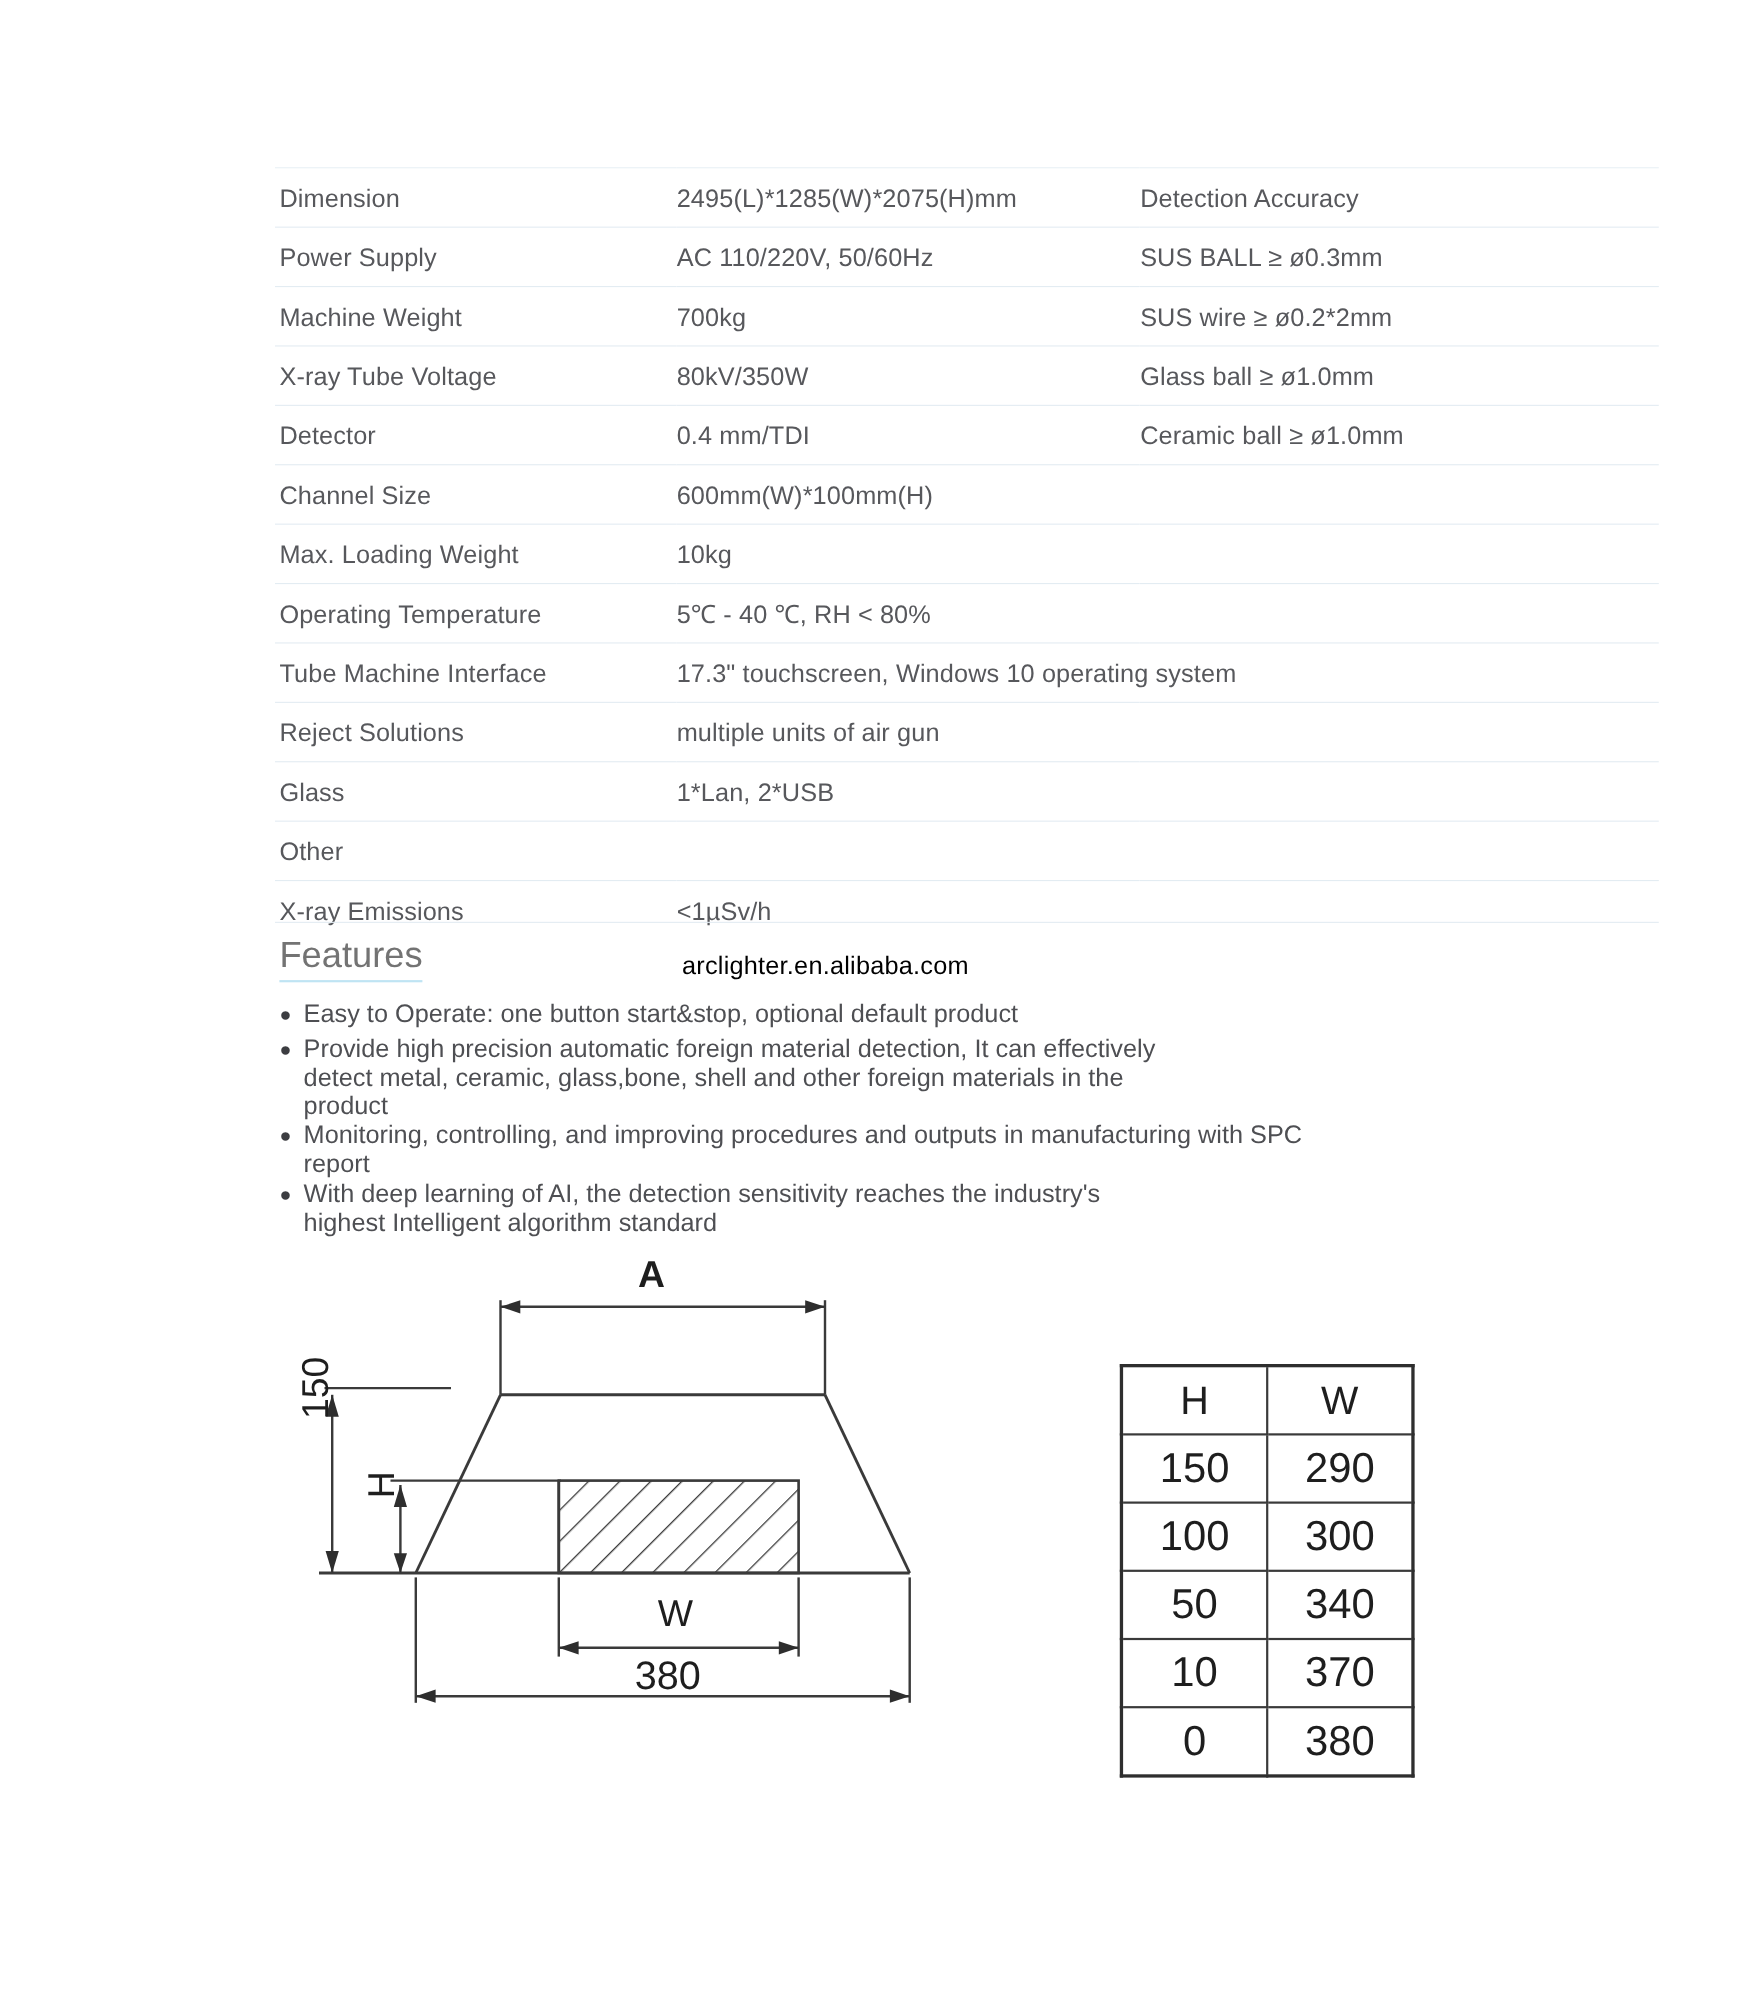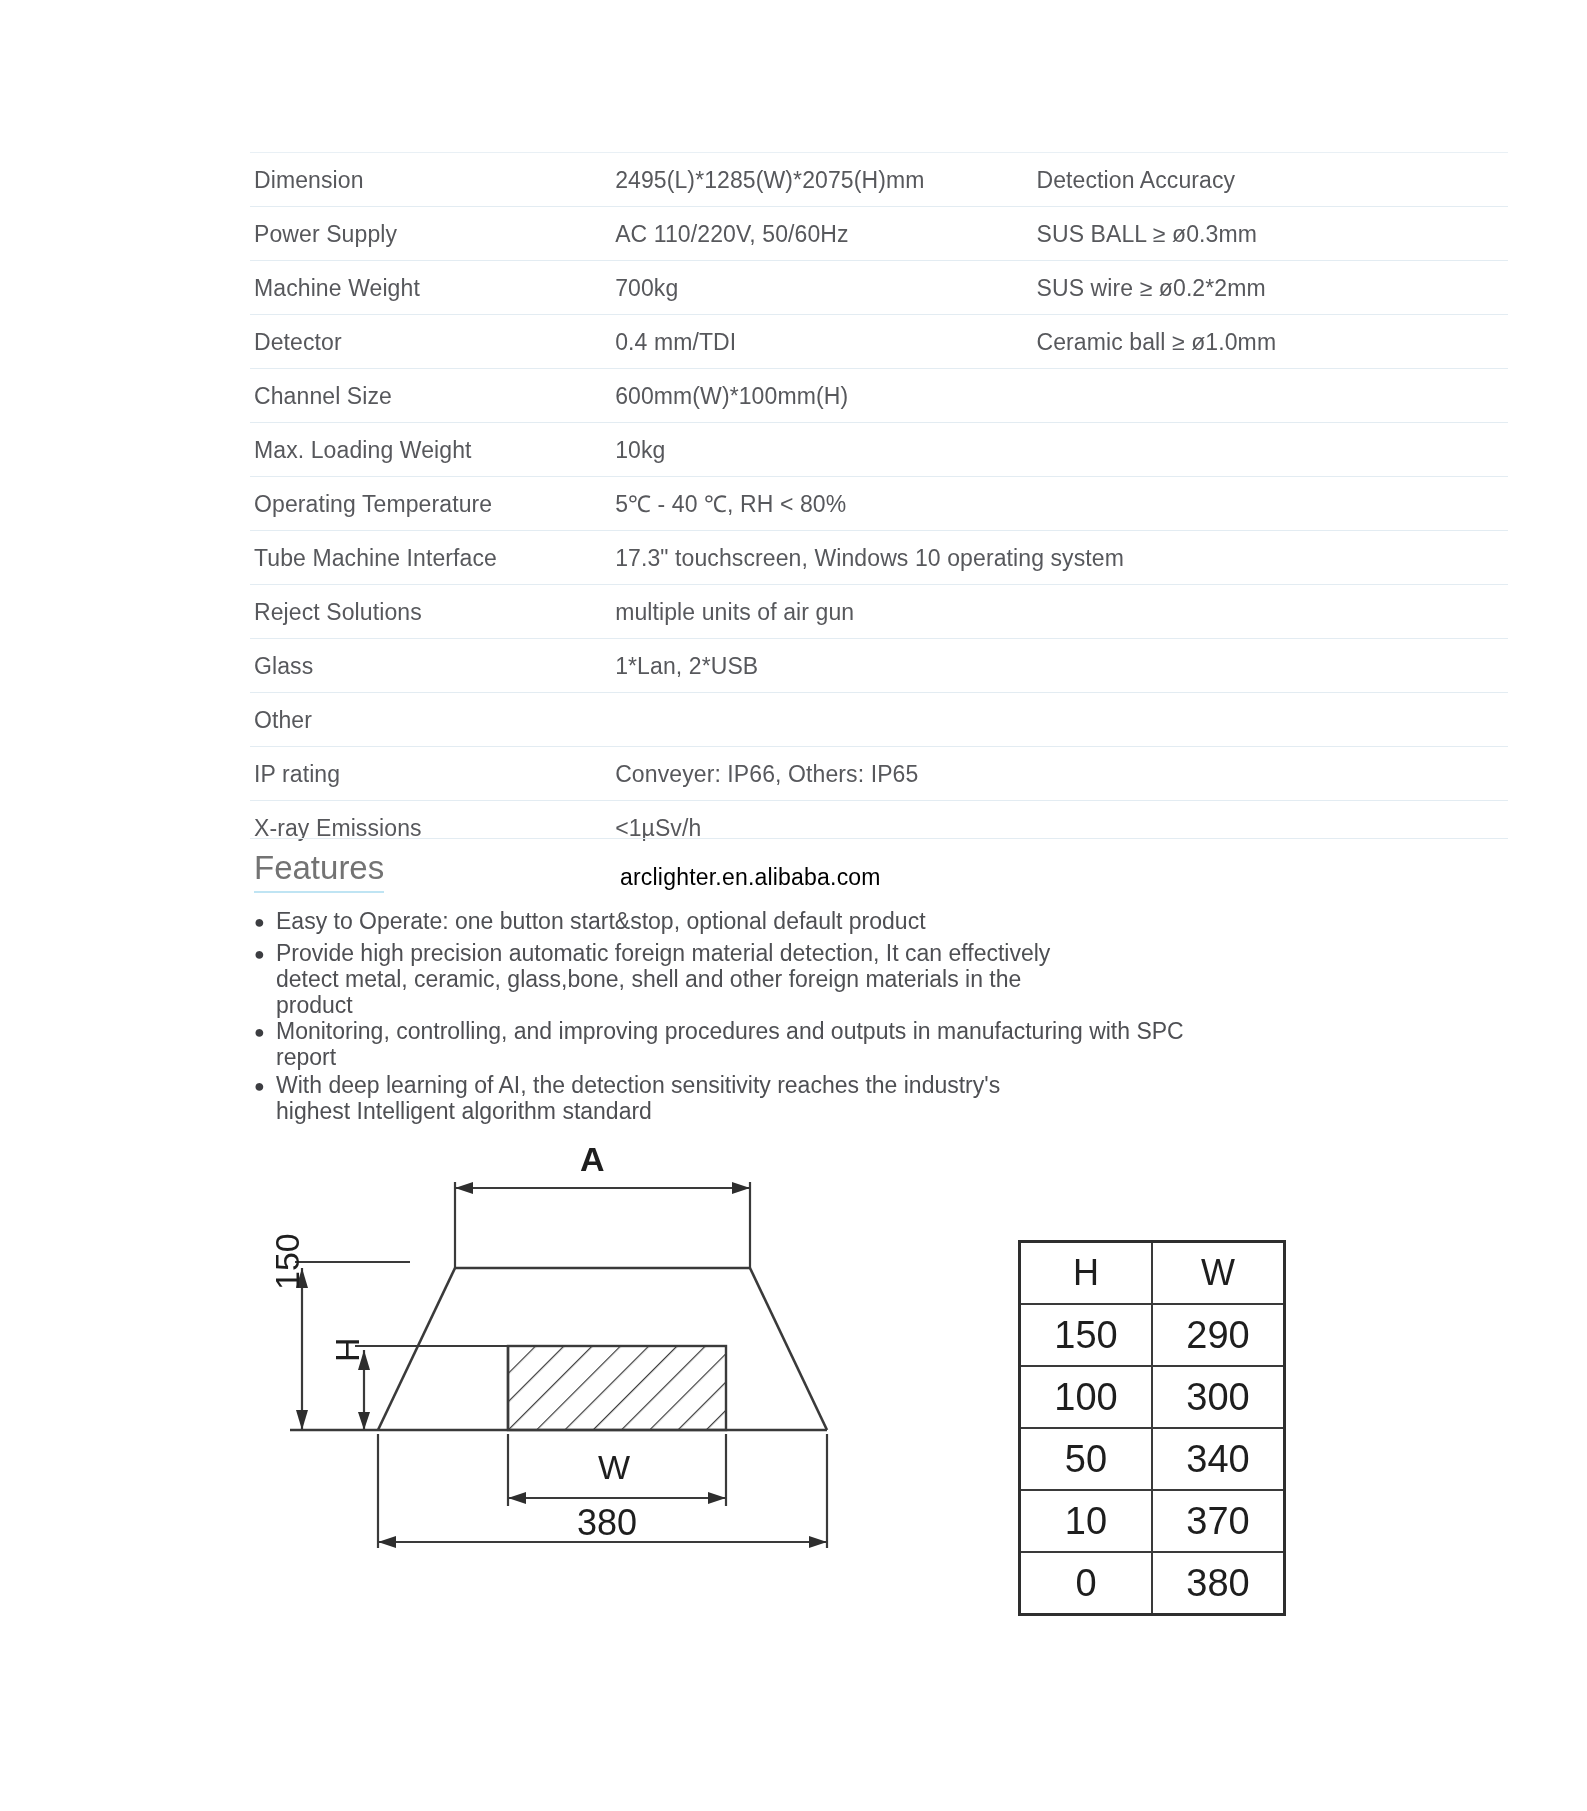--- a/index.html
+++ b/index.html
@@ -172,20 +172,25 @@
           <td class="c-label">Power Supply</td>
           <td class="c-value">AC  110/220V, 50/60Hz</td>
           <td class="c-acc">SUS BALL ≥ ø0.3mm</td>
         </tr>
         <tr>
           <td class="c-label">Machine Weight</td>
           <td class="c-value">700kg</td>
           <td class="c-acc">SUS wire ≥ ø0.2*2mm</td>
         </tr>
         <tr>
+          <td class="c-label">X-ray Tube Voltage</td>
+          <td class="c-value">80kV/350W</td>
+          <td class="c-acc">Glass ball ≥ ø1.0mm</td>
+        </tr>
+        <tr>
           <td class="c-label">Detector</td>
           <td class="c-value">0.4 mm/TDI</td>
           <td class="c-acc">Ceramic ball ≥ ø1.0mm</td>
         </tr>
         <tr>
           <td class="c-label">Channel Size</td>
           <td class="c-value">600mm(W)*100mm(H)</td>
           <td class="c-acc"></td>
         </tr>
         <tr>
@@ -206,24 +211,20 @@
           <td class="c-label">Reject Solutions</td>
           <td class="c-value" colspan="2">multiple units of air gun</td>
         </tr>
         <tr>
           <td class="c-label">Glass</td>
           <td class="c-value" colspan="2">1*Lan, 2*USB</td>
         </tr>
         <tr>
           <td class="c-label other-label">Other</td>
           <td class="c-value" colspan="2"></td>
-        </tr>
-        <tr>
-          <td class="c-label">IP rating</td>
-          <td class="c-value" colspan="2">Conveyer: IP66, Others: IP65</td>
         </tr>
         <tr>
           <td class="c-label">X-ray Emissions</td>
           <td class="c-value" colspan="2">&lt;1µSv/h</td>
         </tr>
       </tbody>
     </table>
   </div>
 
   <div class="features-head-row"></div>

